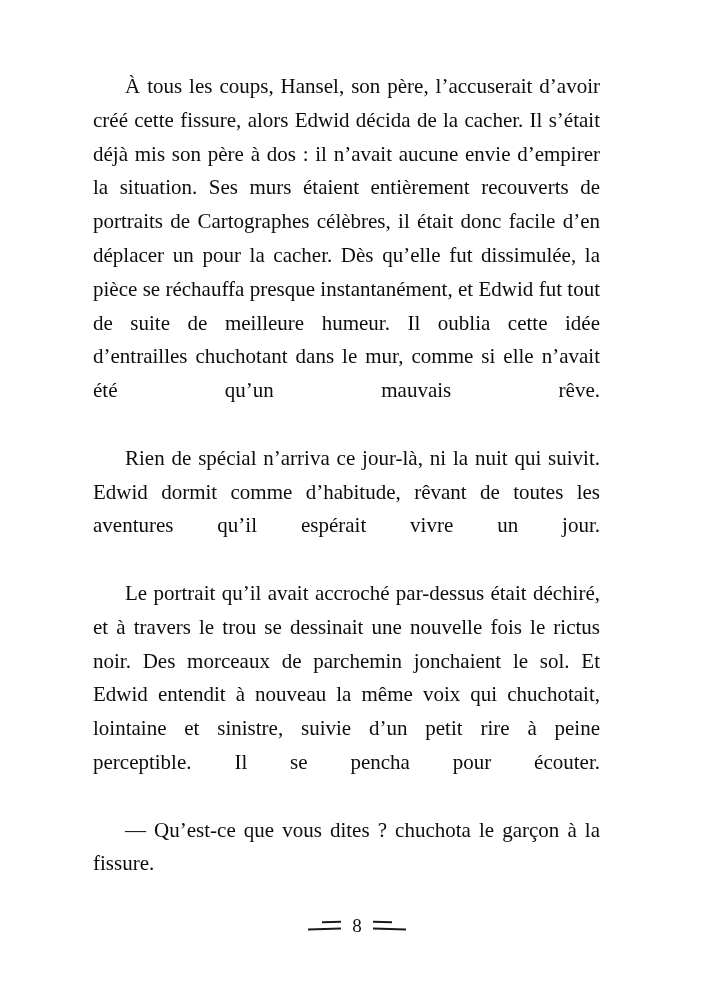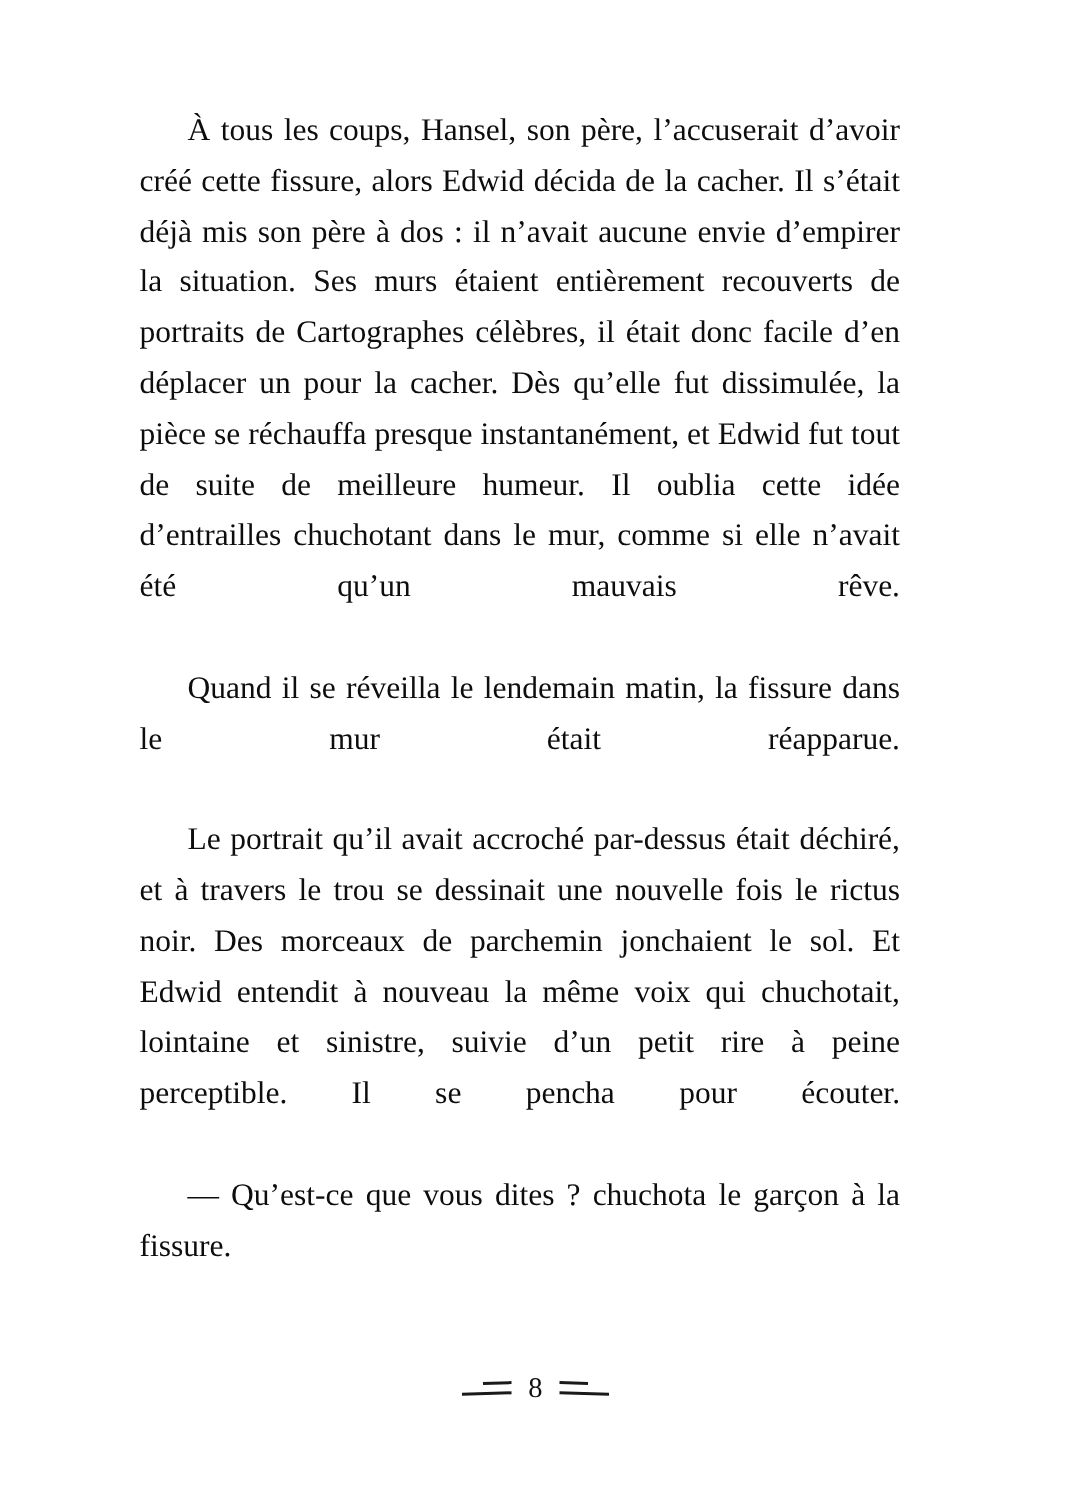--- a/index.html
+++ b/index.html
@@ -118,21 +118,21 @@
     letter-spacing: 0.2px;
   }
 </style>
 </head>
 <body>
 
 <div id="page">
 
   <div id="text-block">
     <p class="para">À tous les coups, Hansel, son père, l’accuserait d’avoir créé cette fissure, alors Edwid décida de la cacher. Il s’était déjà mis son père à dos : il n’avait aucune envie d’empirer la situation. Ses murs étaient entièrement recouverts de portraits de Cartographes célèbres, il était donc facile d’en déplacer un pour la cacher. Dès qu’elle fut dissimulée, la pièce se réchauffa presque instantanément, et Edwid fut tout de suite de meilleure humeur. Il oublia cette idée d’entrailles chuchotant dans le mur, comme si elle n’avait été qu’un mauvais rêve.</p>
-    <p class="para">Quand il se réveilla le lendemain matin, la fissure dans le mur était réapparue.</p>
+    <p class="para">Rien de spécial n’arriva ce jour-là, ni la nuit qui suivit. Edwid dormit comme d’habitude, rêvant de toutes les aventures qu’il espérait vivre un jour.</p>
     <p class="para">Le portrait qu’il avait accroché par-dessus était déchiré, et à travers le trou se dessinait une nouvelle fois le rictus noir. Des morceaux de parchemin jonchaient le sol. Et Edwid entendit à nouveau la même voix qui chuchotait, lointaine et sinistre, suivie d’un petit rire à peine perceptible. Il se pencha pour écouter.</p>
     <p class="para">— Qu’est-ce que vous dites ? chuchota le garçon à la fissure.</p>
   </div>
 
   <div id="folio">
     <span class="folio-ornament left">
       <span class="rule-top"></span>
       <span class="rule-bottom"></span>
     </span>
     <span id="folio-number">8</span>

